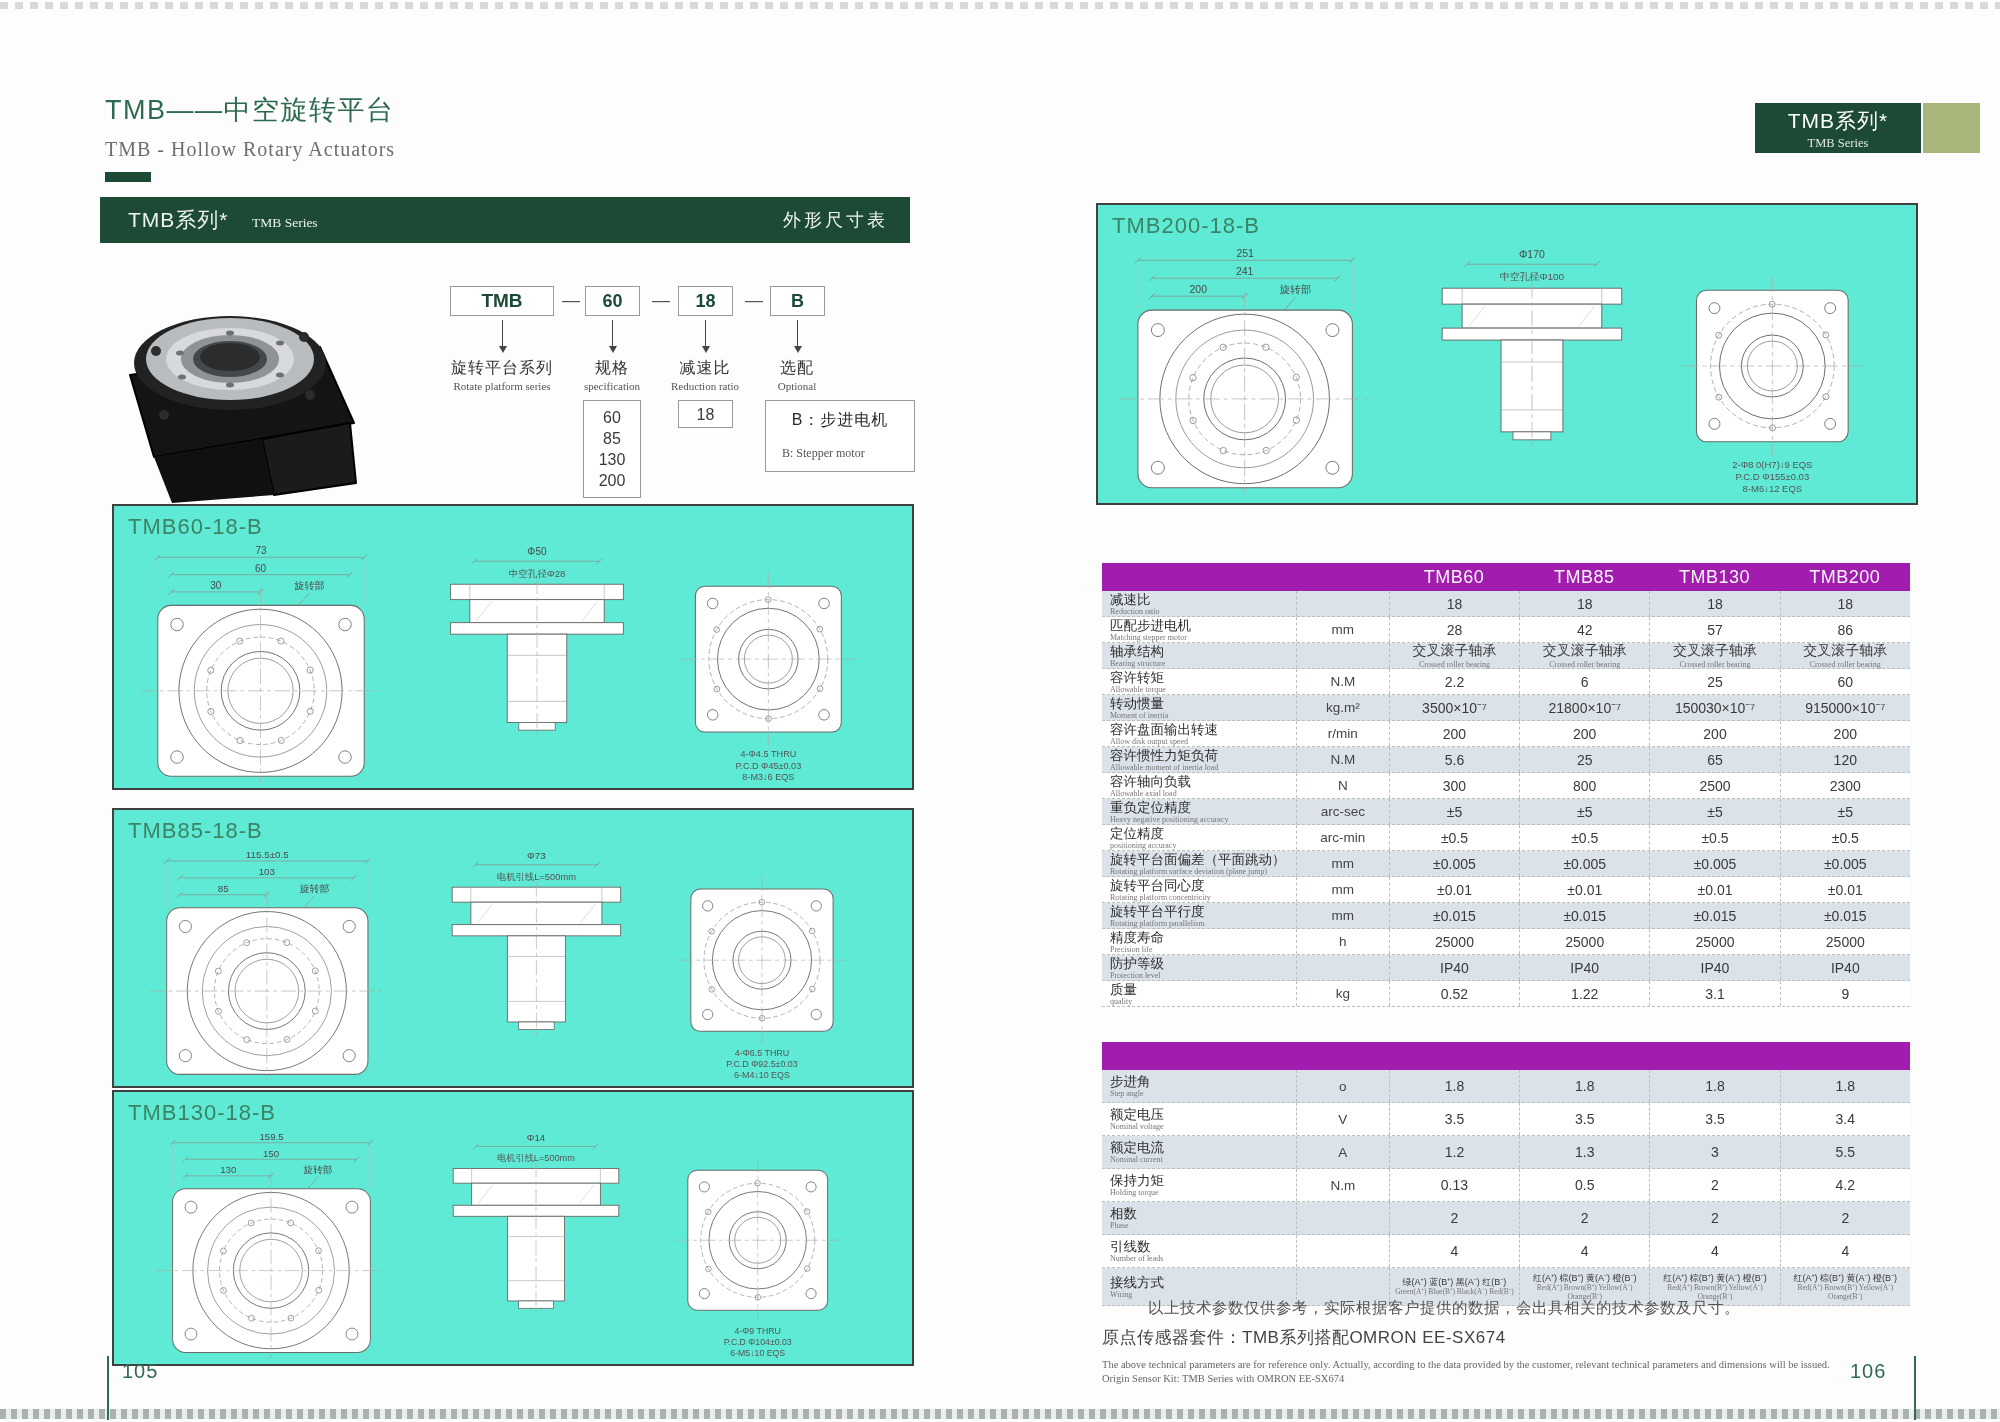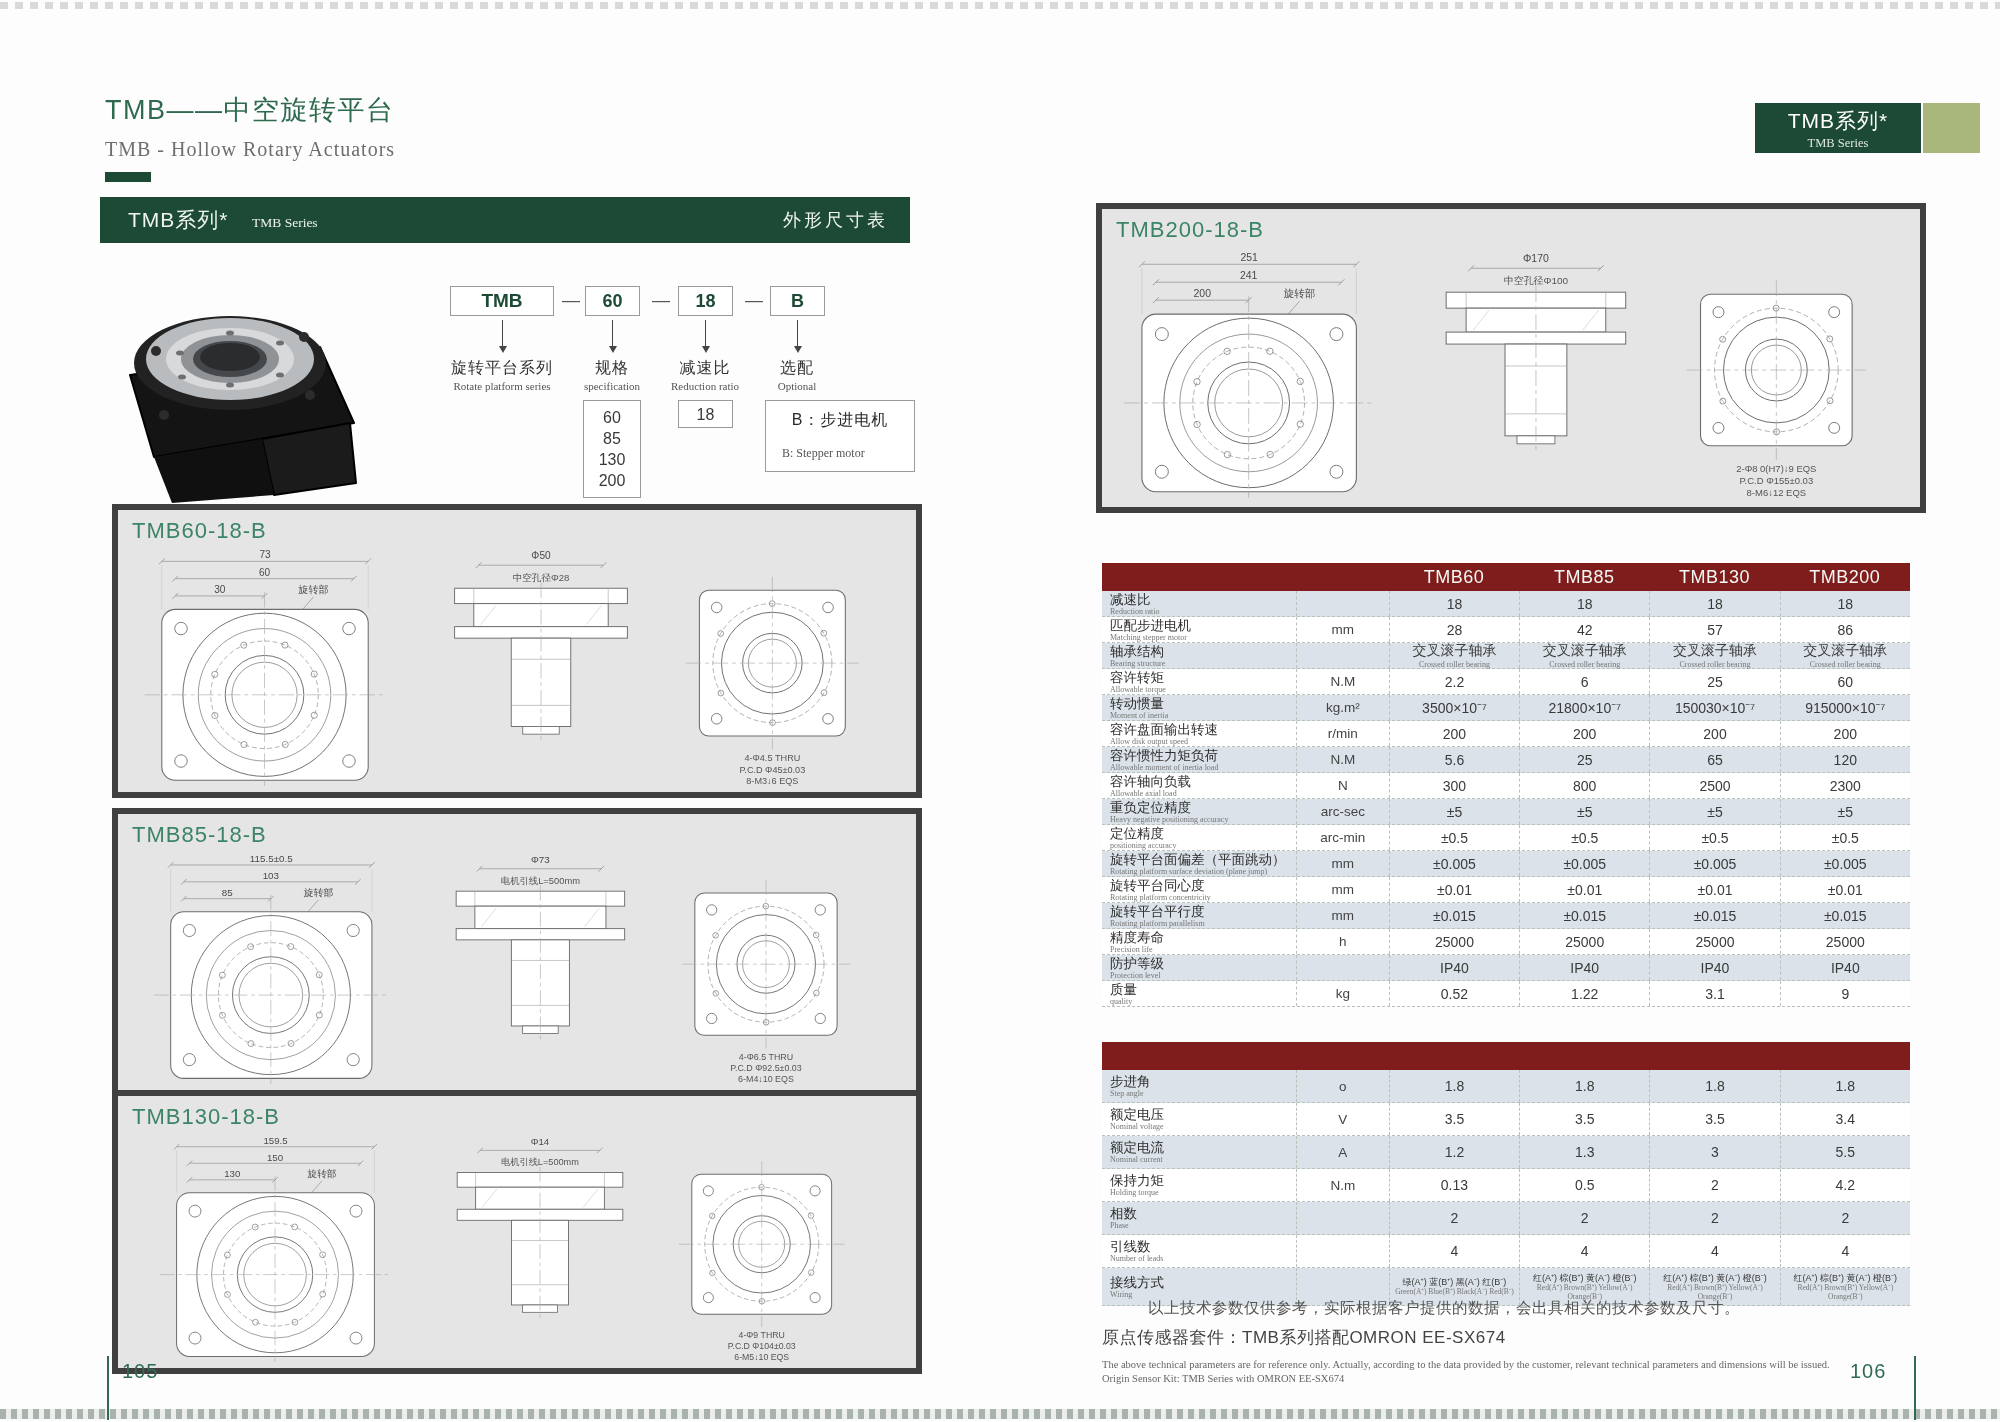--- a/index.html
+++ b/index.html
@@ -41,34 +41,34 @@
   .mc-cn{font-size:16px;color:#333;letter-spacing:1px;}
   .mc-en{font-size:11px;color:#555;font-family:"Liberation Serif",serif;margin-top:1px;}
   .mc-opts{position:absolute;border:1px solid #9a9a9a;text-align:center;color:#3a3a3a;background:#fff;box-sizing:border-box;}
   #mco-size{left:143px;top:132px;width:58px;padding:6px 0;font-size:16px;line-height:21px;}
   #mco-ratio{left:238px;top:132px;width:55px;height:28px;line-height:28px;font-size:16px;}
   #mco-opt{left:325px;top:132px;width:150px;padding:9px 6px 10px 6px;}
   #mco-opt .cnl{font-size:16px;color:#2a2a2a;letter-spacing:1px;}
   #mco-opt .enl{font-size:12px;color:#555;font-family:"Liberation Serif",serif;margin-top:15px;text-align:left;padding-left:10px;}
 
   
-  .draw-sec{position:absolute;border:6px solid #404040;background:#e5e5e5;}
+  .draw-sec{position:absolute;border:2px solid #404040;background:#5eead4;}
   #ds0{left:112px;top:504px;width:798px;height:282px;}
   #ds1{left:112px;top:808px;width:798px;height:276px;}
   #ds2{left:112px;top:1090px;width:798px;height:272px;}
   #ds3{left:1096px;top:203px;width:818px;height:298px;}
   .draw-label{position:absolute;left:14px;top:8px;font-size:22px;color:#3c8466;letter-spacing:1px;}
   .cad{position:absolute;left:10px;right:10px;top:36px;bottom:6px;}
   .cad svg{width:100%;height:100%;}
   svg text{font-family:"Liberation Sans",sans-serif;}
 
   
   .spec-table{position:absolute;left:1102px;top:563px;width:808px;}
   .motor-table{position:absolute;left:1102px;top:1042px;width:808px;}
-  .thead{display:flex;height:28px;background:#7f1d1d;color:#f4f8f4;align-items:center;}
+  .thead{display:flex;height:28px;background:#a21caf;color:#f4f8f4;align-items:center;}
   .th-name{width:24%;}
   .th-unit{width:11.5%;}
   .th-col{width:16.125%;text-align:center;font-size:18px;letter-spacing:.5px;}
   .trow{display:flex;height:26px;border-bottom:1px dashed #b9c2ba;background:#fff;box-sizing:border-box;}
   .trow.shaded{background:#dbe2e9;}
   .motor-table .trow{height:33px;}
   .trow.tall{height:38px;}
   .tname{width:24%;padding-left:8px;display:flex;flex-direction:column;justify-content:center;box-sizing:border-box;}
   .tname .cn{font-size:13.5px;color:#2e2e2e;line-height:15px;white-space:nowrap;}
   .tname .en{font-size:8px;color:#777;line-height:9px;white-space:nowrap;font-family:"Liberation Serif",serif;}

